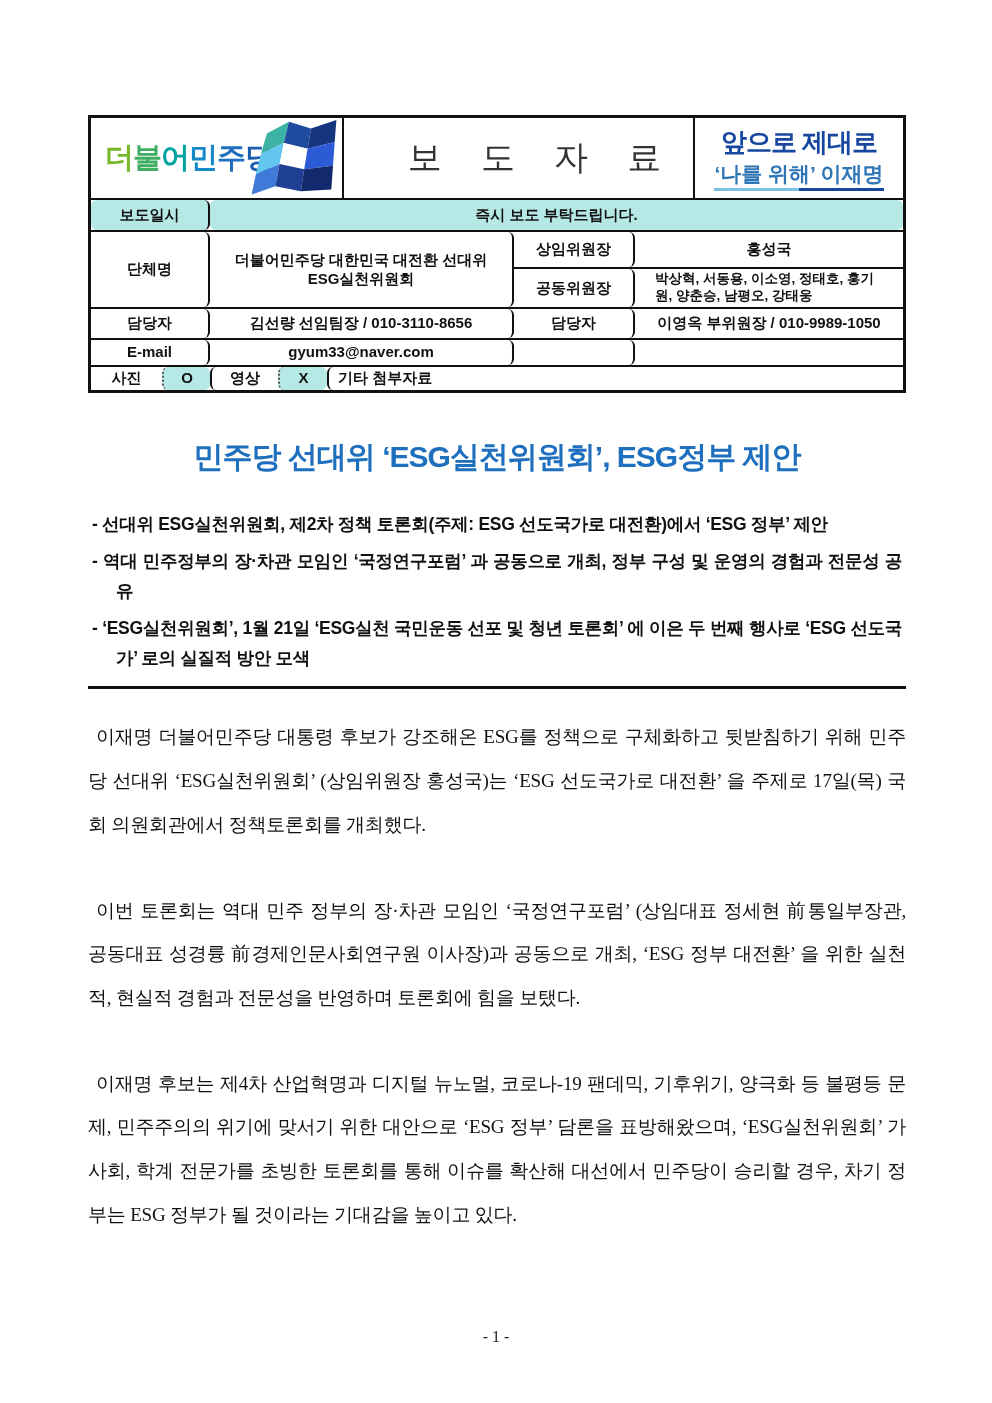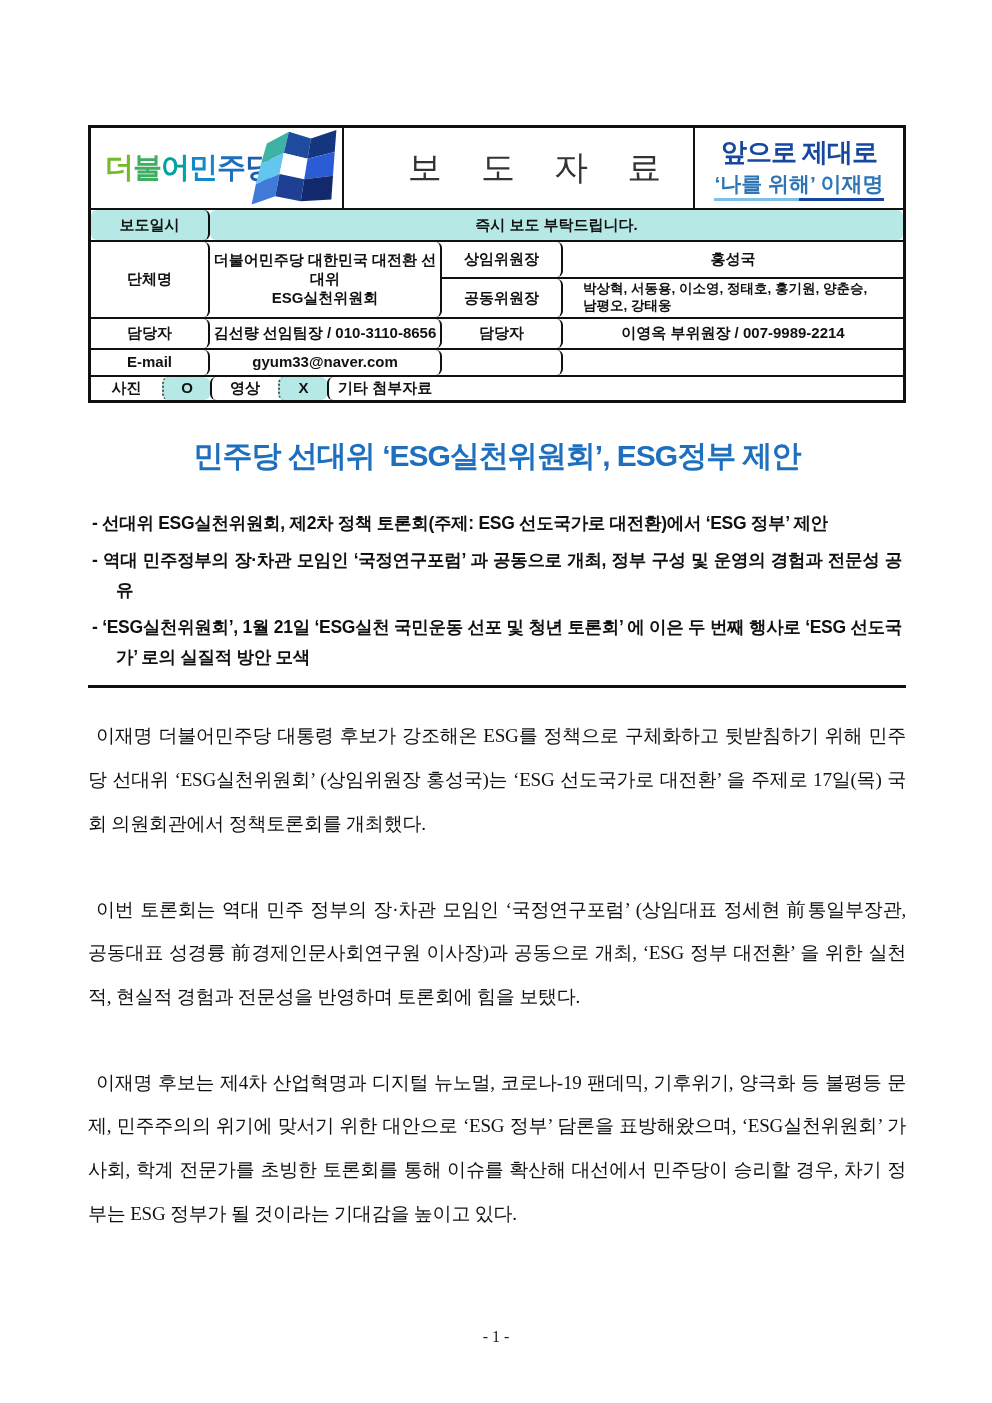--- a/index.html
+++ b/index.html
@@ -10,41 +10,41 @@
     --underline-light:#7cc0e8;
     --line:#111;
   }
   *{margin:0;padding:0;box-sizing:border-box;}
   html,body{background:#ffffff;}
   body{
     width:992px;height:1403px;position:relative;
     font-family:"Liberation Sans","DejaVu Sans",sans-serif;
     color:#111;
   }
-  .content-col{position:absolute;left:88px;top:125px;width:818px;}
+  .content-col{position:absolute;left:88px;top:115px;width:818px;}
 
   
   .press-box{border:3px solid var(--line);background:#fff;}
   .press-header{display:flex;height:80px;}
   .logo-cell{width:253px;border-right:2px solid var(--line);display:flex;align-items:center;padding-left:14px;position:relative;}
   .wordmark{font-weight:800;font-size:29px;letter-spacing:-1px;white-space:nowrap;}
   .flag{position:absolute;right:2px;bottom:0;width:92px;height:78px;}
   .doc-type-cell{flex:1;border-right:2px solid var(--line);display:flex;align-items:center;justify-content:center;margin-left:32px;}
   .doc-type{font-family:"Liberation Serif","DejaVu Serif",serif;font-size:34px;letter-spacing:0.45em;color:#333;padding-left:0.45em;}
   .slogan-cell{width:208px;display:flex;flex-direction:column;justify-content:center;align-items:center;padding:4px 6px;}
   .slogan1{color:var(--slogan-navy);font-weight:800;font-size:26px;letter-spacing:-1px;white-space:nowrap;}
   .slogan2{color:var(--slogan-blue);font-weight:600;font-size:21px;white-space:nowrap;
            padding-bottom:3px;
            background:linear-gradient(90deg,var(--underline-light) 0 50%,var(--slogan-navy) 50% 100%) left bottom/100% 3px no-repeat;}
 
   
   .trow{display:flex;border-top:2px solid var(--line);}
   .cell{display:flex;align-items:center;justify-content:center;text-align:center;font-weight:700;font-size:15px;line-height:1.25;border-radius:6px;}
   .c-label{width:119px;}
-  .c2{width:232px;}
+  .c2{width:304px;}
   .c3{width:121px;}
   .c4{flex:1;}
   .br{border-right:2px solid var(--line);}
   .teal{background:var(--teal-bg);}
   .row-release{height:32px;}
   .row-org{height:77px;}
   .org-right{flex:1;display:flex;flex-direction:column;}
   .org-sub{display:flex;flex:1;}
   .org-sub + .org-sub{border-top:2px solid var(--line);}
   .sub-label{width:121px;border-right:2px solid var(--line);}
@@ -53,21 +53,21 @@
   .row-contact{height:31px;}
   .row-email{height:27px;}
   .row-attach{height:25px;justify-content:flex-end;}
   .attach-label1{width:71px;}
   .attach-val1{width:48px;border-left:2px dotted #555;}
   .attach-label2{width:68px;}
   .attach-val2{width:49px;border-left:2px dotted #555;}
   .attach-etc{flex:1;justify-content:flex-start;padding-left:10px;font-weight:600;}
 
   
-  .headline{margin-top:33px;text-align:center;color:var(--accent-blue);
+  .headline{margin-top:44px;text-align:center;color:var(--accent-blue);
             font-size:30px;font-weight:800;letter-spacing:-1px;}
   .summary-list{list-style:none;margin-top:31px;padding:0 4px;}
   .bullet{font-size:17.5px;font-weight:700;line-height:1.72;letter-spacing:-0.3px;
           padding-left:24px;text-indent:-24px;margin-bottom:7px;text-align:justify;}
   .divider{border:none;border-top:3px solid var(--line);margin-top:13px;}
   .body-wrap{margin-top:26px;}
   .para{font-family:"Liberation Serif","DejaVu Serif",serif;font-size:19px;line-height:2.3;
         text-align:justify;text-indent:8px;margin-bottom:42px;letter-spacing:-0.2px;}
   .page-footer{position:absolute;left:0;top:1328px;width:100%;text-align:center;
                font-family:"Liberation Serif","DejaVu Serif",serif;font-size:16px;color:#222;}
@@ -125,21 +125,21 @@
           <div class="cell sub-label">공동위원장</div>
           <div class="cell sub-value cochair">박상혁, 서동용, 이소영, 정태호, 홍기원, 양춘승, 남평오, 강태웅</div>
         </div>
       </div>
     </div>
 
     <div class="trow row-contact">
       <div class="cell c-label br">담당자</div>
       <div class="cell c2 br">김선량 선임팀장 / 010-3110-8656</div>
       <div class="cell c3 br">담당자</div>
-      <div class="cell c4">이영옥 부위원장 / 007-9989-2214</div>
+      <div class="cell c4">이영옥 부위원장 / 010-9989-1050</div>
     </div>
 
     <div class="trow row-email">
       <div class="cell c-label br">E-mail</div>
       <div class="cell c2 br">gyum33@naver.com</div>
       <div class="cell c3 br"></div>
       <div class="cell c4"></div>
     </div>
 
     <div class="trow row-attach">

